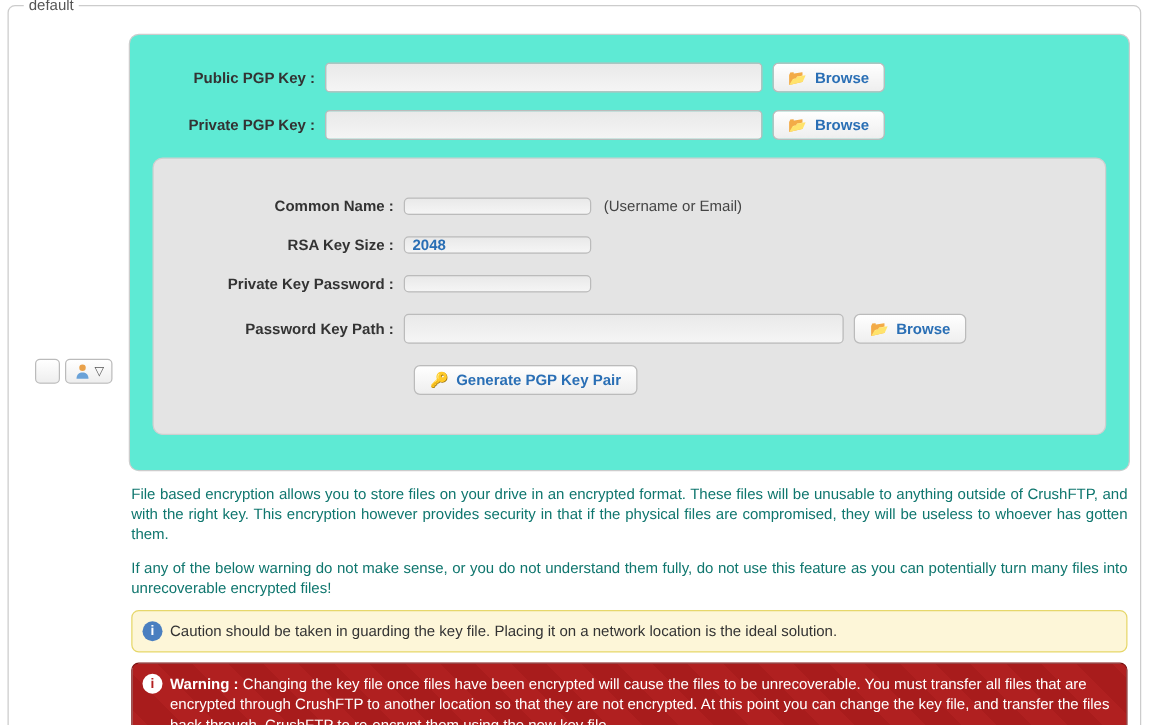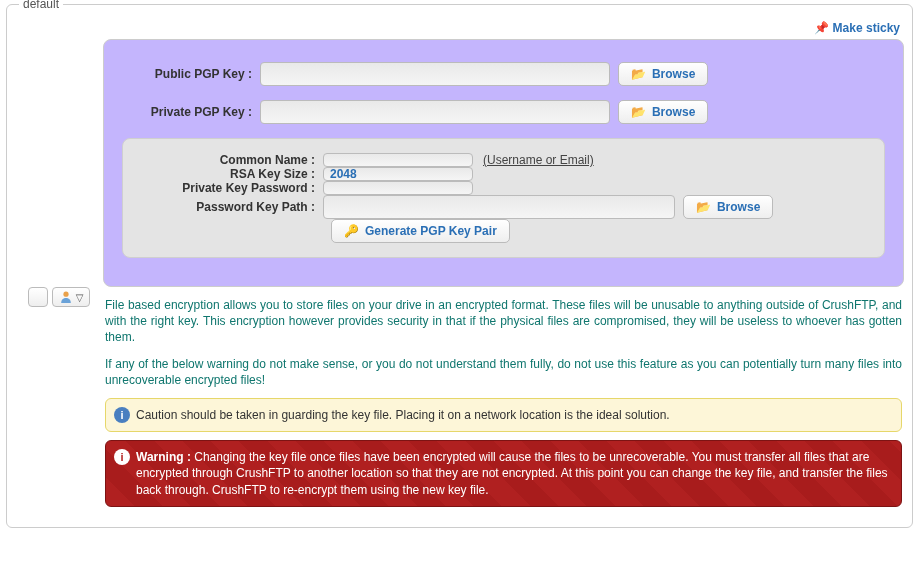--- a/index.html
+++ b/index.html
@@ -36,21 +36,21 @@
     align-items:center;
     justify-content:center;
     padding-top:260px;
   }
   .right-col { flex:1 1 auto; }
   .sticky-row { text-align:right; margin:-6px 4px 4px 0;}
   .sticky-link { color:#2a6fb5; text-decoration:none; font-weight:bold; }
   .pin-icon { color:#8aa; margin-right:3px; }
 
   .panel {
-    background:#c4b5fd;
+    background:#5eead4;
     border:1px solid #ccc;
     border-radius:8px;
     padding:14px 16px 18px 16px;
   }
 
   .form-row {
     display:flex;
     align-items:center;
     margin:8px 0 14px 0;
   }
@@ -112,33 +112,32 @@
     color:#fff;
     font-weight:bold;
     padding:3px 10px;
     border-radius:4px;
     border:1px solid #d48a10;
     text-shadow:0 1px 0 rgba(0,0,0,0.15);
   }
   .inner-row {
     display:flex;
     align-items:center;
-    margin:0 0;
+    margin:17px 0;
   }
   .inner-row > label {
     width:190px;
     text-align:right;
     padding-right:8px;
     font-weight:bold;
     color:#333;
   }
   .inner-row .hint {
     margin-left:10px;
     color:#444;
-    text-decoration:underline;
   }
   .inner-row .medinput.num { color:#2a6fb5; font-weight:bold;}
   .pathinput {
     flex:0 0 352px;
     height:24px;
     border:1px solid #bbb;
     border-radius:4px;
     background:linear-gradient(#e9e9e9,#f5f5f5);
     padding:2px 6px;
     font-size:12px;
@@ -209,25 +208,20 @@
           <svg width="14" height="14" viewBox="0 0 14 14">
             <circle cx="7" cy="4.2" r="2.6" fill="#e9a14a"></circle>
             <path d="M2.2 13 C2.2 9.4 4.4 8 7 8 C9.6 8 11.8 9.4 11.8 13 Z" fill="#6aa2d8"></path>
           </svg>
           <span class="chev">▽</span>
         </span>
       </span>
     </div>
 
     <div class="right-col">
-      <div class="sticky-row">
-        <a href="#" class="sticky-link">
-          <span class="pin-icon">📌</span><span>Make sticky</span>
-        </a>
-      </div>
 
       <div class="panel">
         <div class="form-row">
           <label>Public PGP Key :</label>
           <input class="longinput" value="" style="">
           <button class="btn">
             <span class="folder-icon">📂</span>
             <span>Browse</span>
           </button>
         </div>

